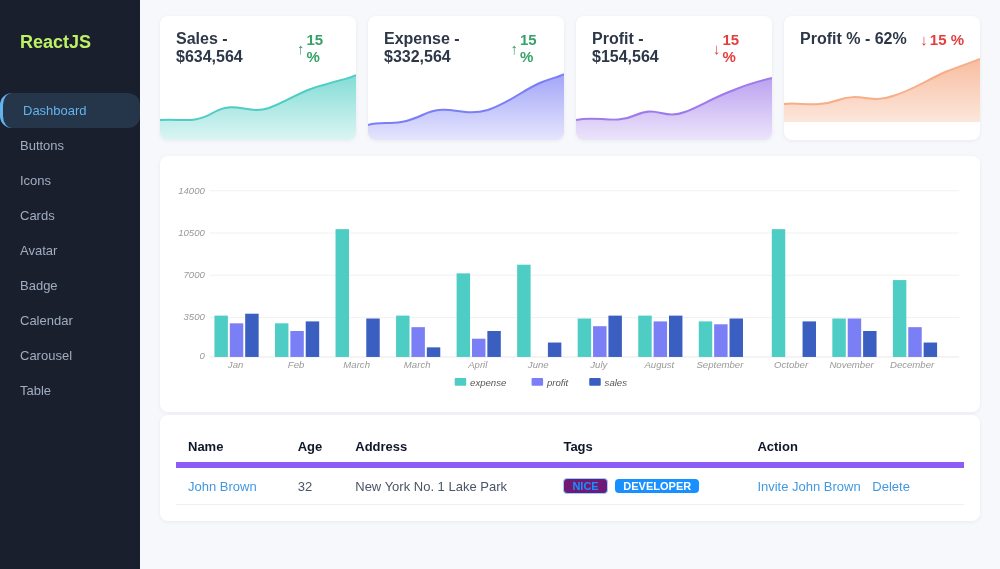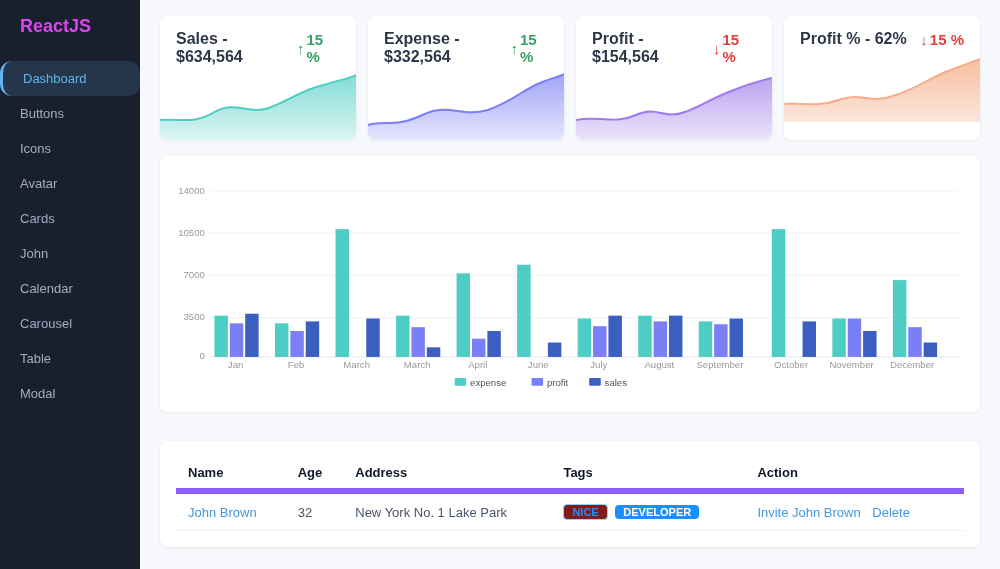--- a/index.html
+++ b/index.html
@@ -7,22 +7,22 @@
 
     
     .sidebar {
       width: 140px;
       background: #1a1f2e;
       display: flex;
       flex-direction: column;
       flex-shrink: 0;
     }
     .sidebar-logo {
-      padding: 16px 20px;
-      color: #d946ef;
+      padding: 32px 20px;
+      color: #bef264;
       font-weight: 700;
       font-size: 18px;
       background: #1a1f2e;
     }
     .sidebar-nav { flex: 1; padding-top: 8px; }
     .sidebar-item {
       padding: 10px 20px;
       color: #a0aec0;
       font-size: 13px;
       cursor: pointer;
@@ -83,21 +83,22 @@
     .stat-change.up { color: #38a169; }
     .stat-change.down { color: #e53e3e; }
     .stat-chart { height: 70px; margin: 0 -16px; }
 
     
     .bar-chart-card {
       background: #fff;
       border-radius: 8px;
       padding: 16px;
       box-shadow: 0 1px 4px rgba(0,0,0,0.06);
-      margin-bottom: 29px;
+      margin-bottom: 3px;
+      font-style: italic;
     }
 
     
     .table-card {
       background: #fff;
       border-radius: 8px;
       padding: 16px;
       box-shadow: 0 1px 4px rgba(0,0,0,0.06);
     }
     table { width: 100%; border-collapse: collapse; font-size: 13px; }
@@ -115,43 +116,42 @@
     }
     .link { color: #4299e1; cursor: pointer; }
     .tag {
       display: inline-block;
       padding: 1px 8px;
       border-radius: 4px;
       font-size: 11px;
       font-weight: 600;
       margin-right: 4px;
     }
-    .tag-nice { background: #7f1d1d; color: #1890ff; border: 1px solid #91d5ff; }
+    .tag-nice { background: #701a75; color: #1890ff; border: 1px solid #91d5ff; }
     .tag-dev { background: #1890ff; color: #fff; }
     .action-link { color: #4299e1; cursor: pointer; font-size: 13px; margin-right: 8px; }
     .action-link.delete { color: #4299e1; }
 
     svg text { font-family: -apple-system, sans-serif; }
   </style>
 </head>
 <body>
 
 <div class="sidebar">
   <div class="sidebar-logo">ReactJS</div>
   <nav class="sidebar-nav">
     <div class="sidebar-item active">Dashboard</div>
     <div class="sidebar-item">Buttons</div>
     <div class="sidebar-item">Icons</div>
+    <div class="sidebar-item">Cards</div>
     <div class="sidebar-item">Avatar</div>
-    <div class="sidebar-item">Cards</div>
-    <div class="sidebar-item">John</div>
+    <div class="sidebar-item">Badge</div>
     <div class="sidebar-item">Calendar</div>
     <div class="sidebar-item">Carousel</div>
     <div class="sidebar-item">Table</div>
-    <div class="sidebar-item">Modal</div>
   </nav>
 </div>
 
 <div class="main">
 
   <div class="stat-cards">
 
     <div class="stat-card">
       <div class="stat-card-header">
         <span class="stat-label">Sales - $634,564</span>

